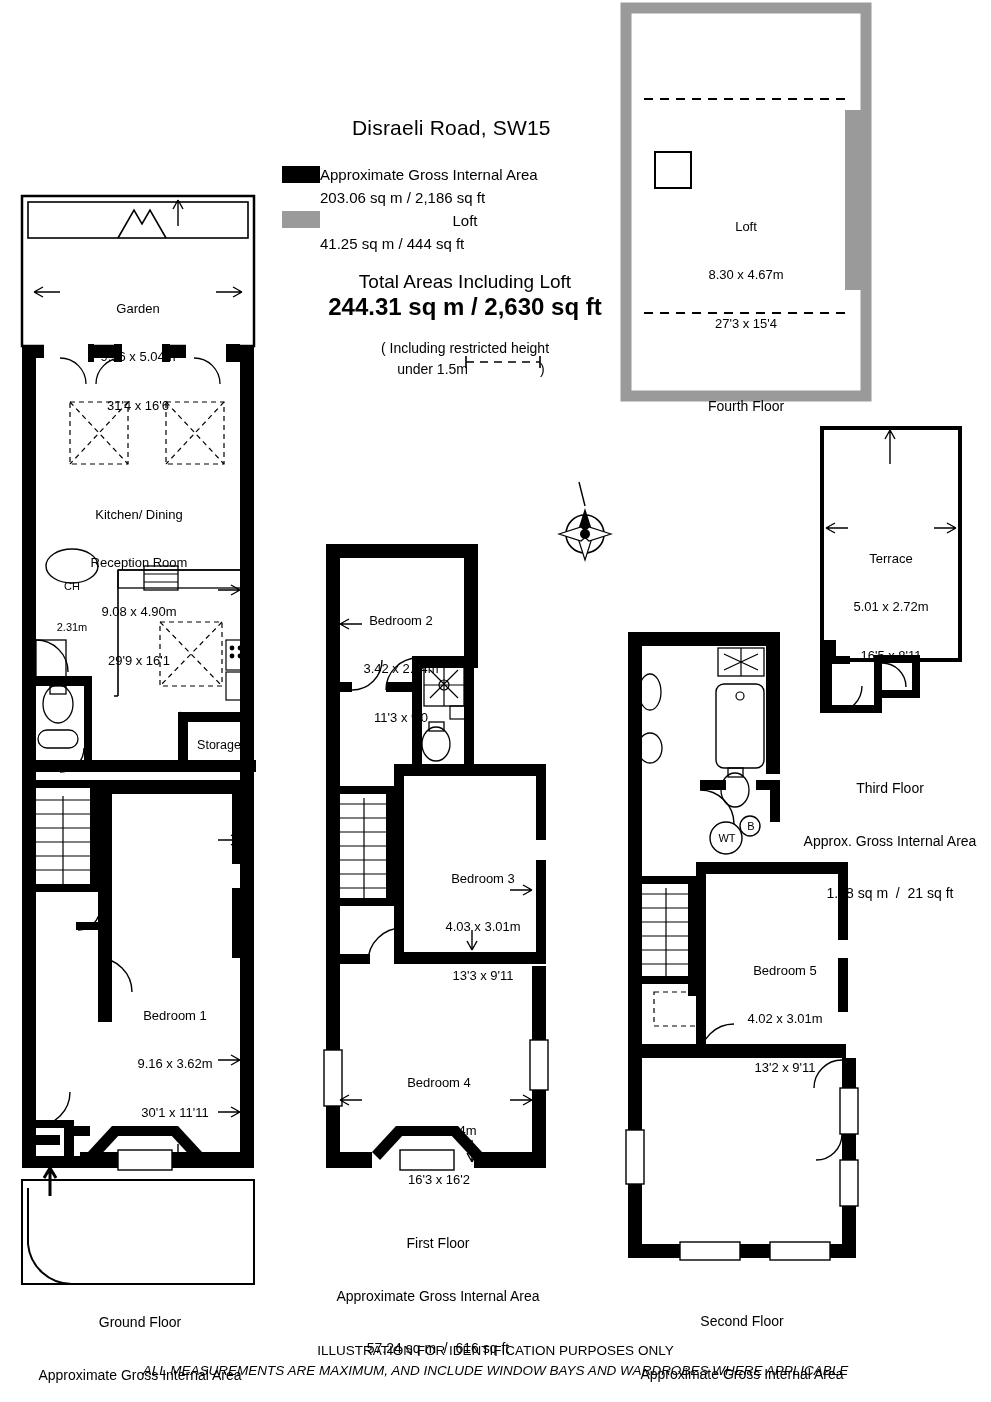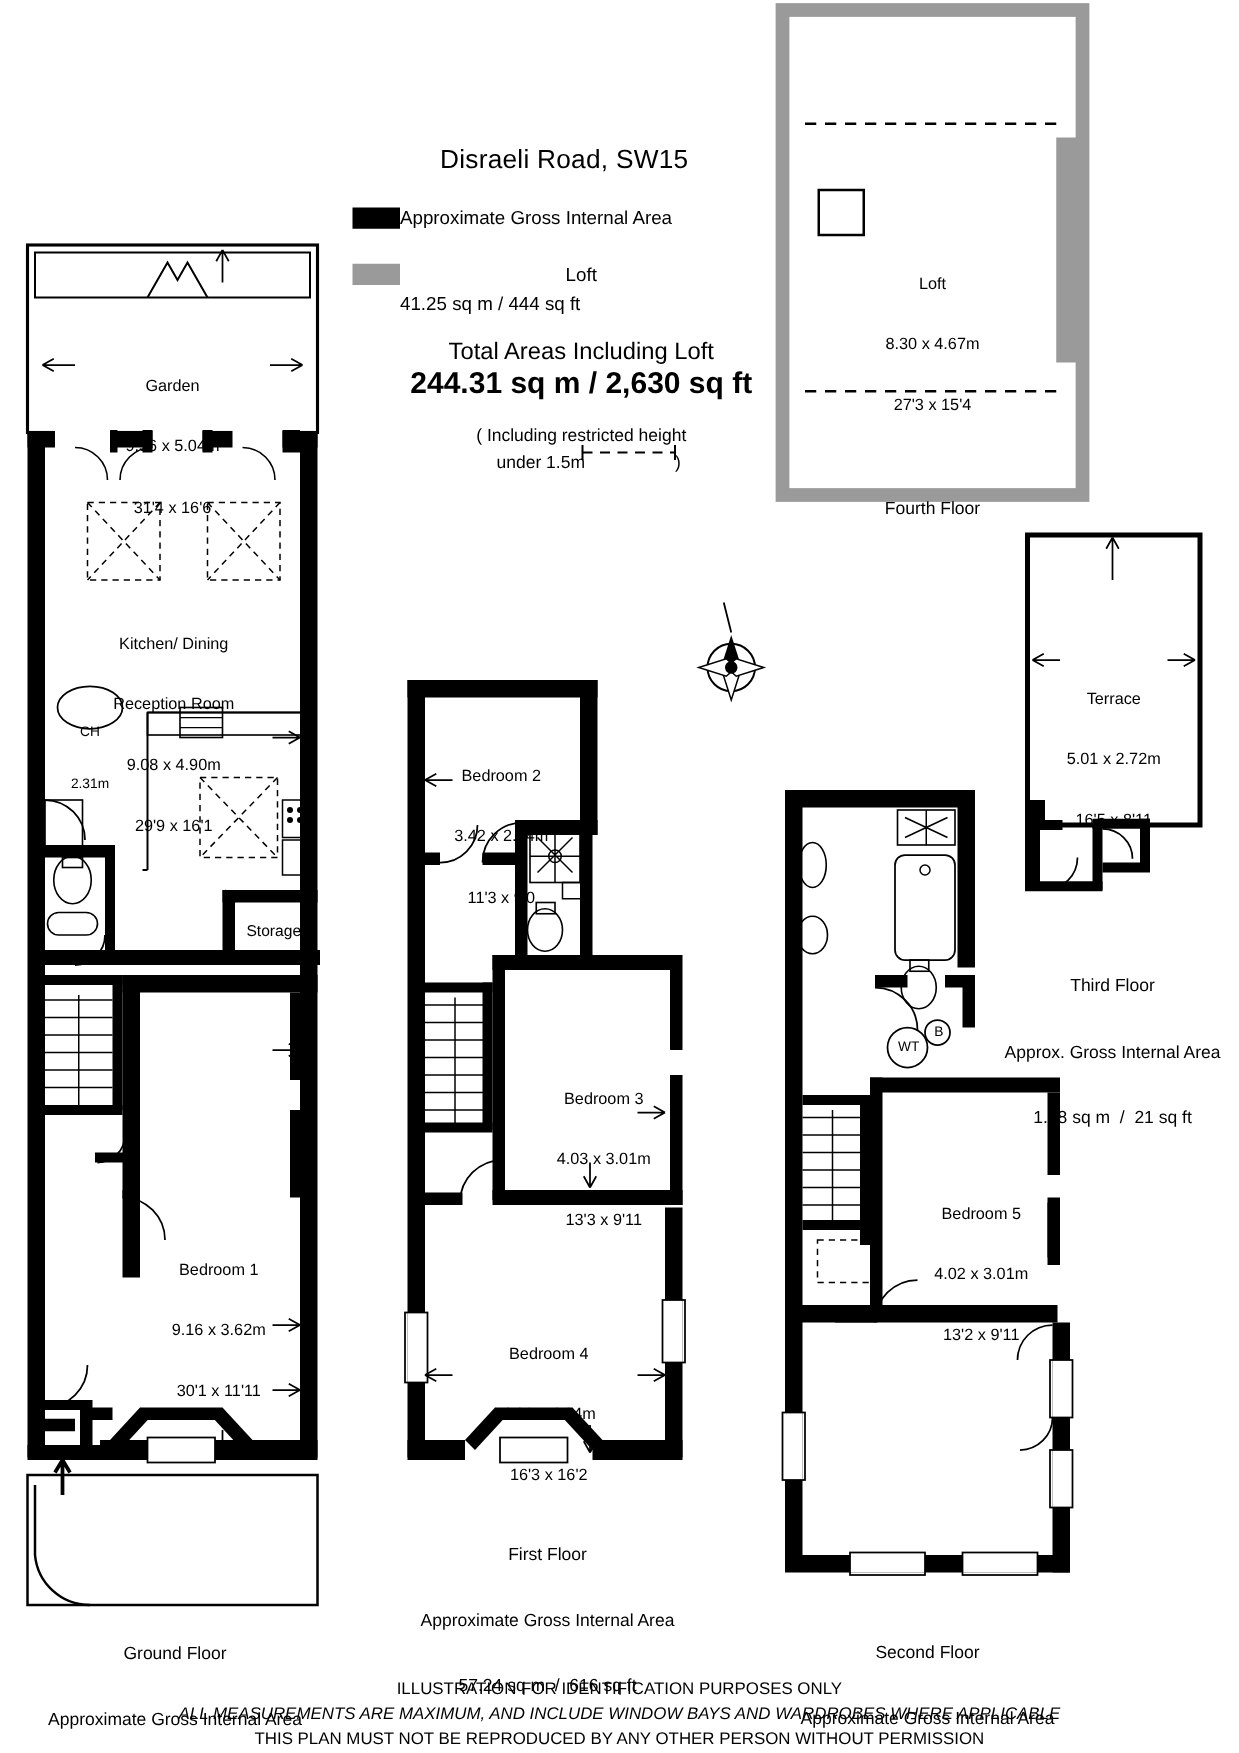--- a/index.html
+++ b/index.html
@@ -308,20 +308,21 @@
 
     <ellipse cx="72" cy="566" rx="26" ry="17" fill="none" stroke="#000" stroke-width="1.4"></ellipse>
   </svg>
 
   <div class="title" style="left:352px;top:116px;">Disraeli Road, SW15</div>
 
   <div class="legend-sw" style="left:282px;top:166px;background:#000;"></div>
   <div class="legend-sw" style="left:282px;top:211px;background:#9a9a9a;"></div>
 
   <div class="legend-txt" style="left:320px;top:164px;width:290px;text-align:left;">Approximate Gross Internal Area</div>
+  <div class="legend-txt" style="left:320px;top:187px;width:290px;text-align:left;">203.06 sq m  /  2,186 sq ft</div>
   <div class="legend-txt" style="left:320px;top:210px;width:290px;text-align:center;">Loft</div>
   <div class="legend-txt" style="left:320px;top:233px;width:290px;text-align:left;">41.25 sq m  /  444 sq ft</div>
 
   <div class="legend-txt big" style="left:300px;top:268px;width:330px;text-align:center;">Total Areas Including Loft</div>
   <div style="position:absolute;left:300px;top:293px;width:330px;text-align:center;font-size:24px;font-weight:bold;">244.31 sq m  /  2,630 sq ft</div>
 
   <div class="legend-txt" style="left:340px;top:338px;width:250px;text-align:center;font-size:14px;">( Including restricted height</div>
   <div class="legend-txt" style="left:372px;top:359px;width:96px;text-align:right;font-size:14px;">under 1.5m</div>
   <div class="legend-txt" style="left:540px;top:359px;width:20px;text-align:left;font-size:14px;">)</div>
 
@@ -399,15 +400,14 @@
     <span class="t">13'2 x 9'11</span>
   </div>
   <div class="lbl" style="left:614px;top:1278px;width:256px;font-size:14px;">
     <span class="t">Second Floor</span>
     <span class="t">Approximate Gross Internal Area</span>
     
   </div>
 
   <div class="footer" style="top:1341px;">ILLUSTRATION FOR IDENTIFICATION PURPOSES ONLY</div>
   <div class="footer" style="top:1361px;font-style:italic;">ALL MEASUREMENTS ARE MAXIMUM, AND INCLUDE WINDOW BAYS AND WARDROBES WHERE APPLICABLE</div>
-  <div class="footer" style="top:1381px;">THIS PLAN MUST NOT BE REPRODUCED BY ANY OTHER PERSON WITHOUT PERMISSION</div>
 
 </div>
 
 </body></html>

